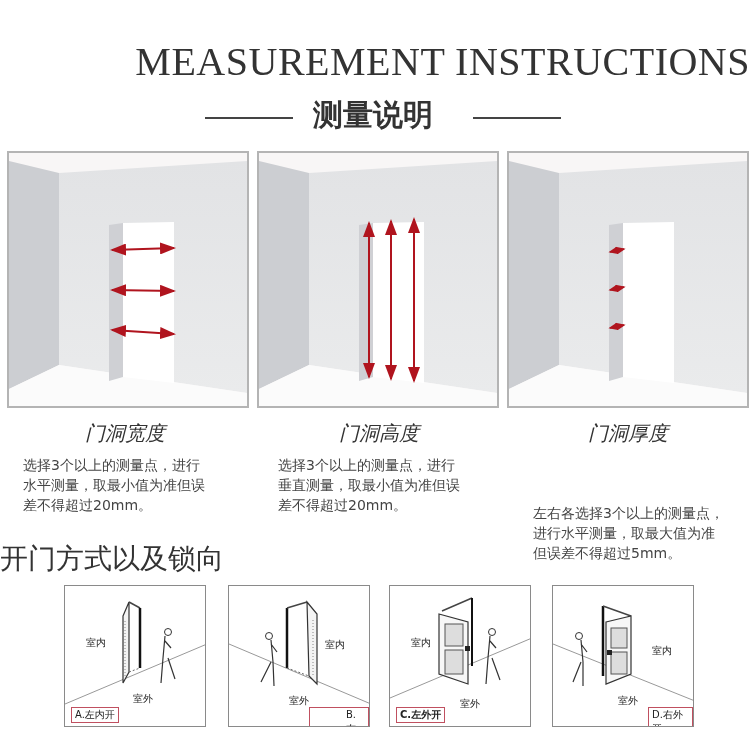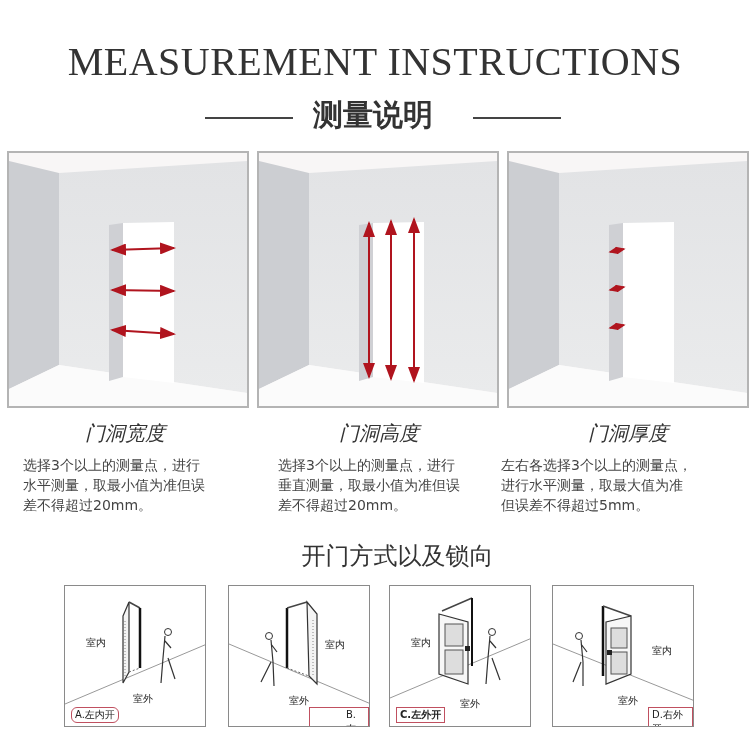--- a/index.html
+++ b/index.html
@@ -1,19 +1,19 @@
 <!DOCTYPE html>
 <html><head>
 <meta charset="utf-8">
 <style>
   * { margin:0; padding:0; box-sizing:border-box; }
   html, body { width:750px; height:752px; background:#ffffff; overflow:hidden; }
   body { position:relative; font-family:"DejaVu Sans", sans-serif; color:#333; }
   .title-en {
-    position:absolute; left:0; top:38px; width:750px; text-align:center;
+    position:absolute; left:0; top:38px; width:750px; text-align:right;
     font-family:"Liberation Serif","DejaVu Serif", serif; font-size:40px;
     color:#333; letter-spacing:0.5px;
   }
   .title-cn-row { position:absolute; left:0; top:95px; width:750px; height:44px; }
   .title-cn {
     position:absolute; left:313px; top:0; width:140px; 
     font-size:30px; color:#333;font-weight:bold;
   }
   .rule { position:absolute; top:22px; height:2px; background:#444; }
   .panel {
@@ -22,22 +22,22 @@
   }
   .panel svg { display:block; }
   .cap-title {
     position:absolute; top:420px; width:250px; text-align:center;
     font-size:20px; color:#333;font-style:italic;
   }
   .cap-body {
     position:absolute; top:455px; font-size:14px; line-height:20px; color:#444;
   }
   .sub-title {
-    position:absolute; top:540px; left:0; width:750px; text-align:center;
-    font-size:24px; color:#333;padding-left:45px;
+    position:absolute; top:540px; left:0; width:750px; text-align:left;
+    font-size:28px; color:#333;
   }
   .door-box {
     position:absolute; top:585px; width:142px; height:142px;
     border:1.5px solid #8a8a8a; background:#fff; overflow:hidden;
   }
   .door-box svg { position:absolute; left:0; top:0; }
   .lbl { position:absolute; font-size:10px; color:#222; }
   .tag {
     position:absolute; font-size:10px; color:#222; border:1px solid #c05060;
     padding:0 3px; line-height:14px; background:#fff;
@@ -139,42 +139,42 @@
 </div>
 
 <div class="cap-title" style="left:254px;">门洞高度</div>
 <div class="cap-body" style="left:278px;">
   <div>选择3个以上的测量点，进行</div>
   <div>垂直测量，取最小值为准但误</div>
   <div>差不得超过20mm。</div>
 </div>
 
 <div class="cap-title" style="left:503px;">门洞厚度</div>
-<div class="cap-body" style="left:501px;">
+<div class="cap-body" style="left:533px;margin-top:48px;">
   <div>左右各选择3个以上的测量点，</div>
   <div>进行水平测量，取最大值为准</div>
   <div>但误差不得超过5mm。</div>
 </div>
 
 <div class="sub-title">开门方式以及锁向</div>
 
 <div class="door-box" style="left:64px;">
   <svg width="142" height="142">
     <line x1="0" y1="118" x2="142" y2="58" stroke="#999" stroke-width="1"></line>
     <polygon points="58,30 64,16 64,86 58,97" fill="#f4f4f4" stroke="#333" stroke-width="1.2"></polygon>
     <line x1="64" y1="16" x2="75" y2="22" stroke="#444" stroke-width="1.5"></line>
     <line x1="75" y1="22" x2="75" y2="82" stroke="#111" stroke-width="2.5"></line>
     <line x1="60" y1="35" x2="60" y2="90" stroke="#888" stroke-dasharray="1 2"></line>
     <line x1="64" y1="86" x2="75" y2="82" stroke="#666" stroke-dasharray="2 2"></line>
     <circle cx="103" cy="46" r="3.5" fill="none" stroke="#333"></circle>
     <path d="M100,50 L98,72 L96,97 M103,72 L110,93 M100,55 L106,62" stroke="#333" fill="none" stroke-width="1.2"></path>
   </svg>
   <div class="lbl" style="left:21px;top:50px;">室内</div>
   <div class="lbl" style="left:68px;top:106px;">室外</div>
-  <div class="tag" style="left:6px;top:121px;border-radius:6px;">A.左内开</div>
+  <div class="tag" style="left:6px;top:121px;">A.左内开</div>
 </div>
 
 <div class="door-box" style="left:228px;">
   <svg width="142" height="142">
     <line x1="0" y1="58" x2="142" y2="118" stroke="#999" stroke-width="1"></line>
     <line x1="58" y1="22" x2="58" y2="82" stroke="#111" stroke-width="2.5"></line>
     <line x1="58" y1="22" x2="78" y2="16" stroke="#444" stroke-width="1.5"></line>
     <polygon points="78,16 88,28 88,98 80,90" fill="#f4f4f4" stroke="#333" stroke-width="1.2"></polygon>
     <line x1="84" y1="34" x2="84" y2="90" stroke="#888" stroke-dasharray="1 2"></line>
     <line x1="58" y1="82" x2="80" y2="90" stroke="#666" stroke-dasharray="2 2"></line>

